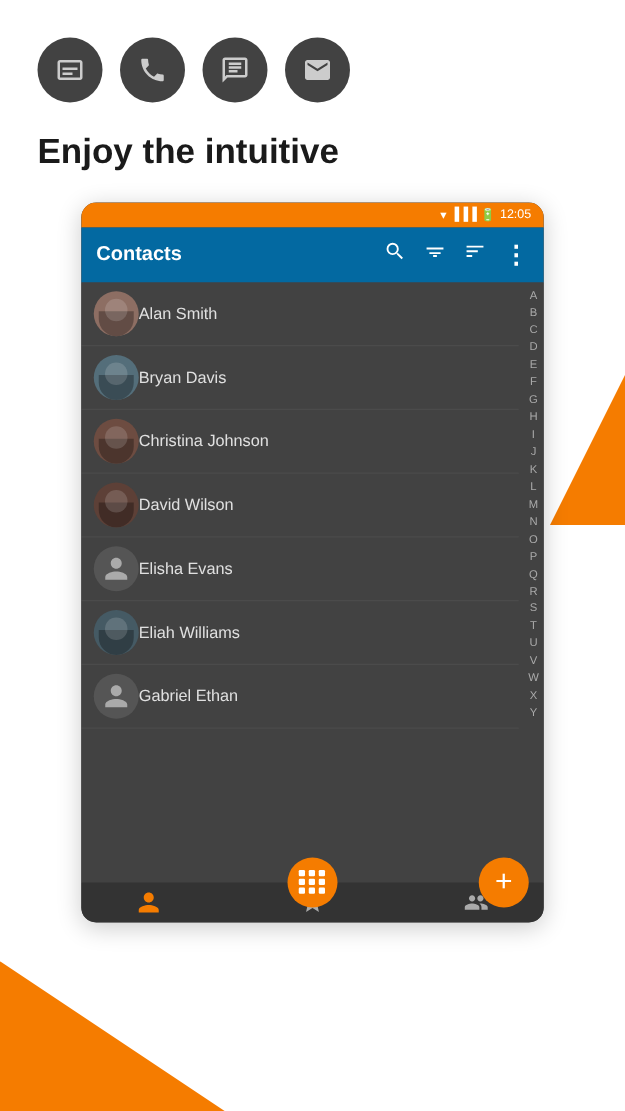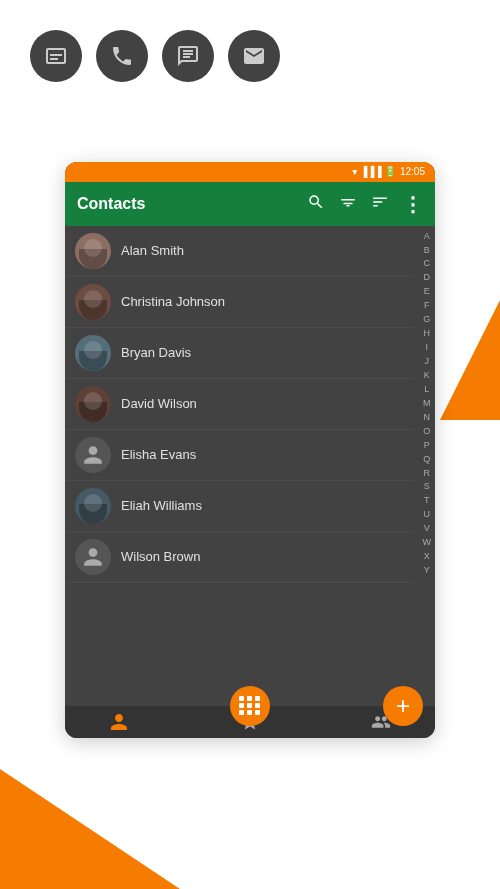--- a/index.html
+++ b/index.html
@@ -94,21 +94,21 @@
     }
 
     .status-icons {
       display: flex;
       align-items: center;
       gap: 3px;
     }
 
     
     .app-header {
-      background: #15803d;
+      background: #0369a1;
       display: flex;
       align-items: center;
       justify-content: space-between;
       padding: 8px 12px;
       height: 44px;
     }
 
     .app-title {
       color: #fff;
       font-weight: bold;
@@ -131,21 +131,20 @@
     }
 
     .contact-list {
       padding-right: 20px;
     }
 
     .contact-item {
       display: flex;
       align-items: center;
       padding: 7px 10px;
-      gap: 10px;
       border-bottom: 1px solid rgba(255,255,255,0.05);
     }
 
     .contact-avatar {
       width: 36px;
       height: 36px;
       border-radius: 50%;
       background: #666;
       display: flex;
       align-items: center;
@@ -275,21 +274,21 @@
       </svg>
     </div>
     <div class="icon-circle">
       <svg width="24" height="24" viewBox="0 0 24 24" fill="#ccc">
         <path d="M20 4H4c-1.1 0-2 .9-2 2v12c0 1.1.9 2 2 2h16c1.1 0 2-.9 2-2V6c0-1.1-.9-2-2-2zm0 4l-8 5-8-5V6l8 5 8-5v2z"></path>
       </svg>
     </div>
   </div>
 
   <div class="heading">
-    <br>
+    <span>Enjoy the intuitive</span><br>
   </div>
 
   <div class="phone-mockup">
 
     <div class="status-bar">
       <div class="status-icons">
         <span>▾</span>
         <span>▐▐▐</span>
         <span>🔋</span>
         <span>12:05</span>
@@ -319,26 +318,26 @@
     </div>
 
     <div class="contact-list-container">
       <div class="contact-list">
 
         <div class="contact-item">
           <div class="face-avatar" style="background:#8D6E63;"></div>
           <span class="contact-name">Alan Smith</span>
         </div>
         <div class="contact-item">
+          <div class="face-avatar" style="background:#546E7A;"></div>
+          <span class="contact-name">Bryan Davis</span>
+        </div>
+        <div class="contact-item">
           <div class="face-avatar" style="background:#6D4C41;"></div>
           <span class="contact-name">Christina Johnson</span>
-        </div>
-        <div class="contact-item">
-          <div class="face-avatar" style="background:#546E7A;"></div>
-          <span class="contact-name">Bryan Davis</span>
         </div>
         <div class="contact-item">
           <div class="face-avatar" style="background:#5D4037;"></div>
           <span class="contact-name">David Wilson</span>
         </div>
         <div class="contact-item">
           <div class="contact-avatar av-plain">
             <svg width="22" height="22" viewBox="0 0 24 24" fill="#aaa">
                 <path d="M12 12c2.7 0 4.8-2.1 4.8-4.8S14.7 2.4 12 2.4 7.2 4.5 7.2 7.2 9.3 12 12 12zm0 2.4c-3.2 0-9.6 1.6-9.6 4.8v2.4h19.2v-2.4c0-3.2-6.4-4.8-9.6-4.8z"></path>
               </svg>
@@ -348,21 +347,21 @@
         <div class="contact-item">
           <div class="face-avatar" style="background:#455A64;"></div>
           <span class="contact-name">Eliah Williams</span>
         </div>
         <div class="contact-item">
           <div class="contact-avatar av-plain">
             <svg width="22" height="22" viewBox="0 0 24 24" fill="#aaa">
                 <path d="M12 12c2.7 0 4.8-2.1 4.8-4.8S14.7 2.4 12 2.4 7.2 4.5 7.2 7.2 9.3 12 12 12zm0 2.4c-3.2 0-9.6 1.6-9.6 4.8v2.4h19.2v-2.4c0-3.2-6.4-4.8-9.6-4.8z"></path>
               </svg>
           </div>
-          <span class="contact-name">Wilson Brown</span>
+          <span class="contact-name">Gabriel Ethan</span>
         </div>
 
       </div>
 
       <div class="alphabet-sidebar">
         <span>A</span>
         <span>B</span>
         <span>C</span>
         <span>D</span>
         <span>E</span>

